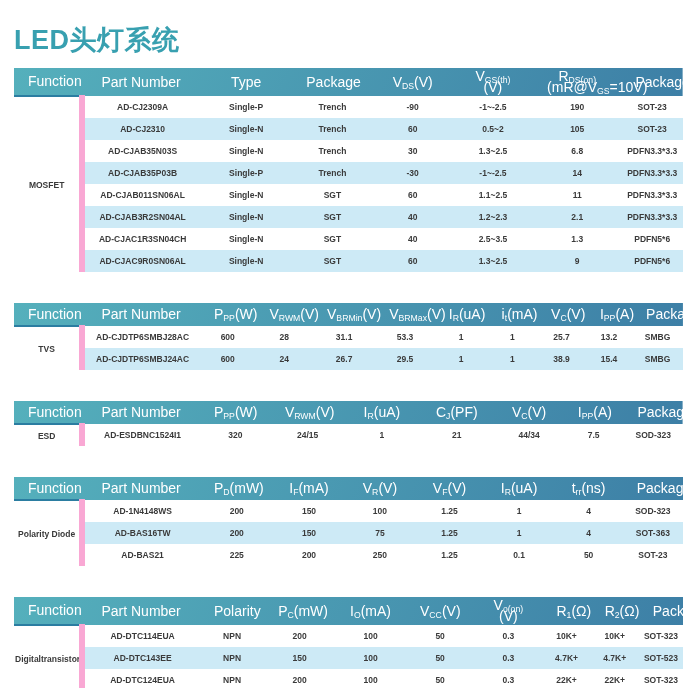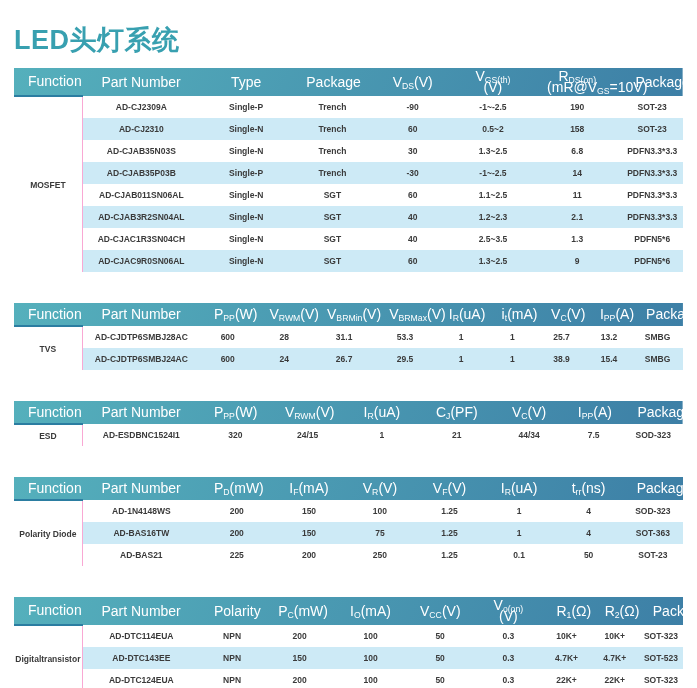--- a/index.html
+++ b/index.html
@@ -40,21 +40,21 @@
     border-bottom:2px solid var(--c-underline);
   }
   table.ds-table td{
     font-size:8.5px;font-weight:700;text-align:center;vertical-align:middle;
     height:22px;padding:0 1px;color:var(--c-body-text);
     white-space:nowrap;overflow:hidden;
   }
   table.ds-table tr.alt td{background:var(--c-row-alt);}
   table.ds-table td.function-cell{
     background:#ffffff !important;
-    border-right:1px solid #f9a8d4;
+    border-right:6px solid #f9a8d4;
     font-size:8.5px;font-weight:700;
   }
   sub{
     font-size:0.62em;
     line-height:0;
     vertical-align:baseline;
     position:relative;
     bottom:-0.25em;
   }
 </style>
@@ -97,21 +97,21 @@
             <td>-1~-2.5</td>
             <td>190</td>
             <td>SOT-23</td>
           </tr>
           <tr class="alt">
             <td>AD-CJ2310</td>
             <td>Single-N</td>
             <td>Trench</td>
             <td>60</td>
             <td>0.5~2</td>
-            <td>158</td>
+            <td>105</td>
             <td>SOT-23</td>
           </tr>
           <tr>
             <td>AD-CJAB35N03S</td>
             <td>Single-N</td>
             <td>Trench</td>
             <td>30</td>
             <td>1.3~2.5</td>
             <td>6.8</td>
             <td>PDFN3.3*3.3</td>

